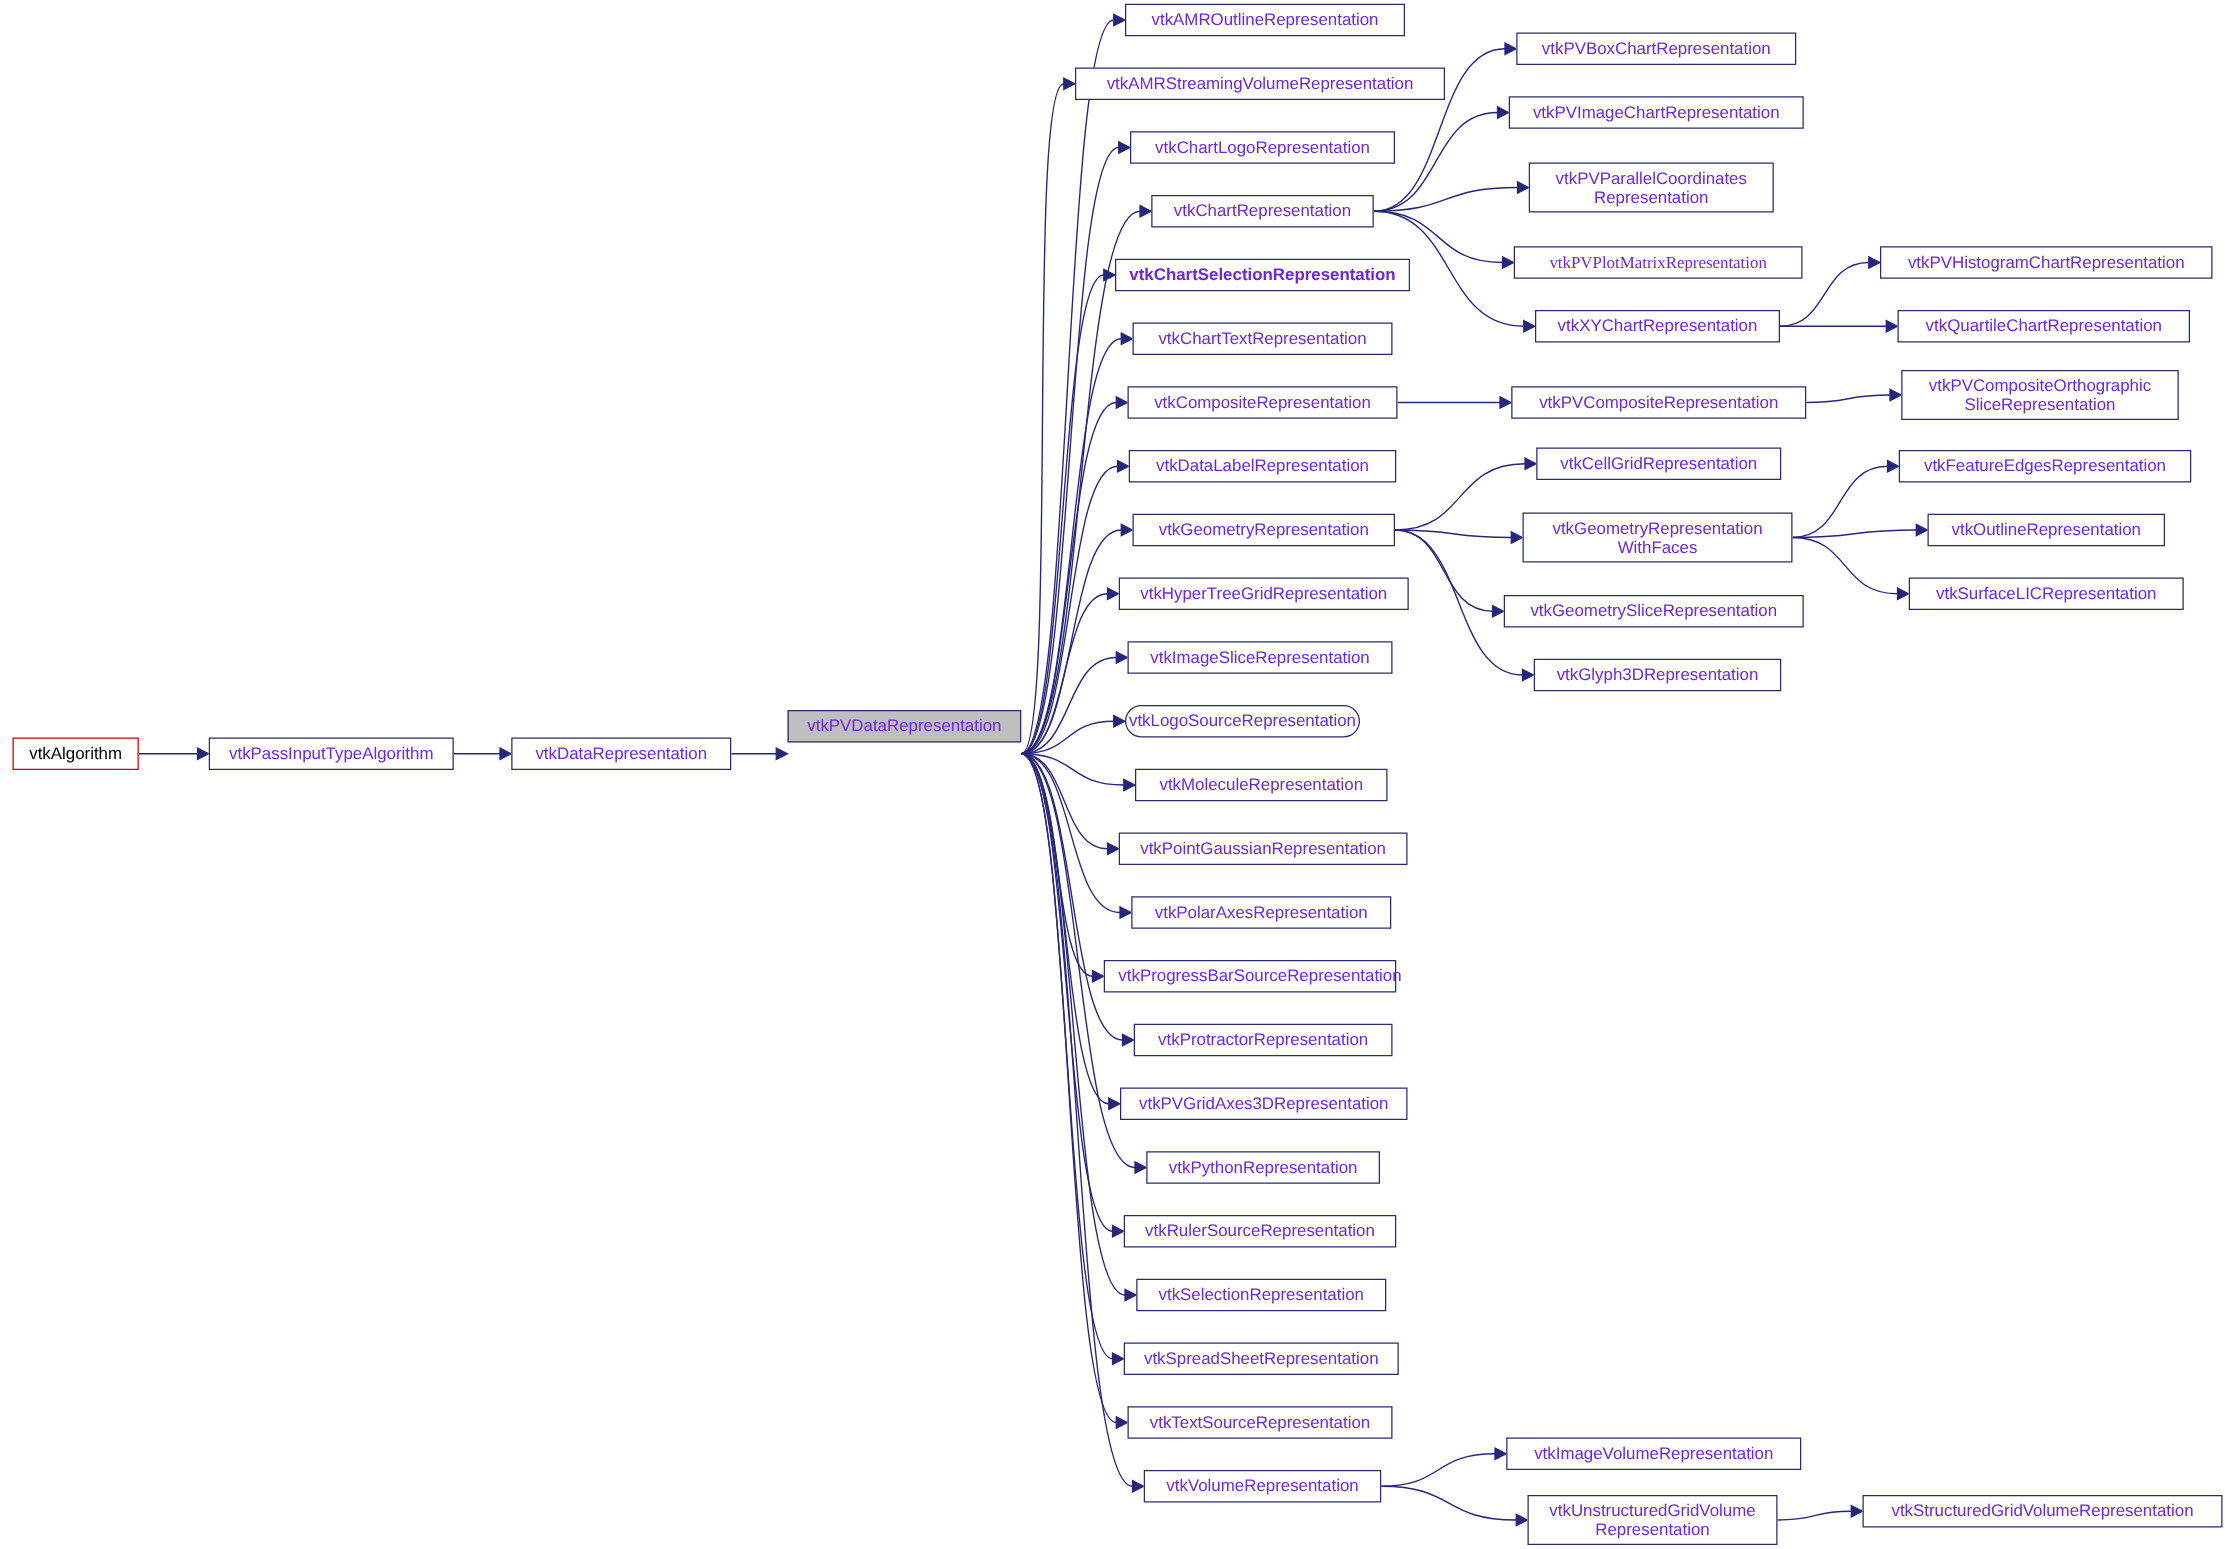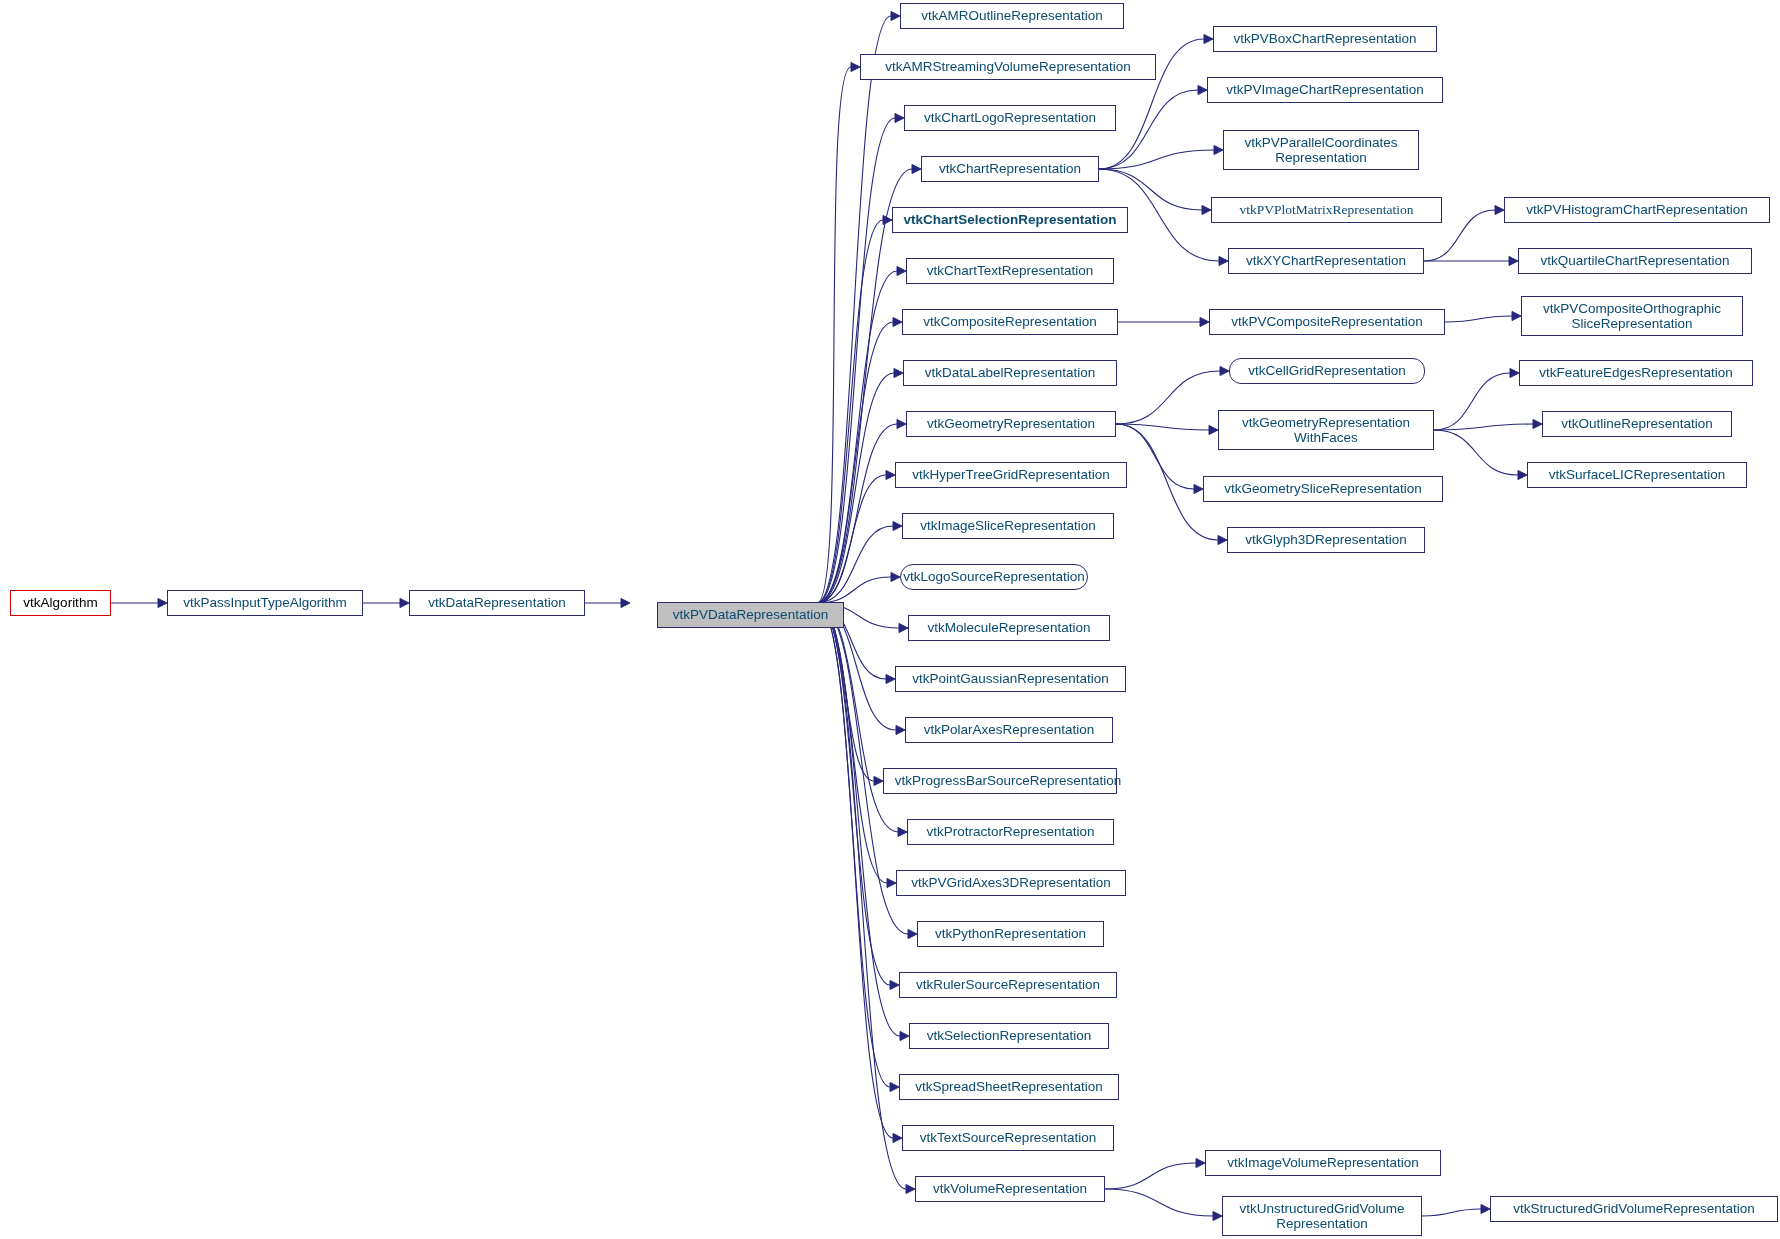--- a/index.html
+++ b/index.html
@@ -13,21 +13,21 @@
     height: 1239px;
     background: #ffffff;
     font-family: "Liberation Sans", sans-serif;
     overflow: hidden;
   }
   .node {
     position: absolute;
     box-sizing: border-box;
     border: 1px solid #2b2b6b;
     background: #ffffff;
-    color: #0c4a6e;
+    color: #6d28d9;
     font-size: 13.5px;
     line-height: 1.12;
     text-align: center;
     display: flex;
     align-items: center;
     justify-content: center;
     padding: 1px 4px;
     white-space: pre-line;
   }
   .node.root {
@@ -152,21 +152,21 @@
       <polygon points="1205 1163, 1196 1158.5, 1196 1167.5"></polygon>
       <path d="M 1105 1189 C 1164.4 1189, 1153.6 1216, 1213 1216"></path>
       <polygon points="1222 1216, 1213 1211.5, 1213 1220.5"></polygon>
       <path d="M 1422 1216 C 1454.45 1216, 1448.55 1209, 1481 1209"></path>
       <polygon points="1490 1209, 1481 1204.5, 1481 1213.5"></polygon>
     </svg>
   <div id="node-layer">
       <div class="node root" style="left: 10px; top: 590px; width: 101px; height: 26px;">vtkAlgorithm</div>
       <div class="node" style="left: 167px; top: 590px; width: 196px; height: 26px;">vtkPassInputTypeAlgorithm</div>
       <div class="node" style="left: 409px; top: 590px; width: 176px; height: 26px;">vtkDataRepresentation</div>
-      <div class="node current" style="left: 630px; top: 602px; width: 187px; height: 26px; margin-left: 27px;">vtkPVDataRepresentation</div>
+      <div class="node current" style="left: 630px; top: 568px; width: 187px; height: 26px;">vtkPVDataRepresentation</div>
       <div class="node" style="left: 900px; top: 3px; width: 224px; height: 26px;">vtkAMROutlineRepresentation</div>
       <div class="node" style="left: 860px; top: 54px; width: 296px; height: 26px;">vtkAMRStreamingVolumeRepresentation</div>
       <div class="node" style="left: 904px; top: 105px; width: 212px; height: 26px;">vtkChartLogoRepresentation</div>
       <div class="node" style="left: 921px; top: 156px; width: 178px; height: 26px;">vtkChartRepresentation</div>
       <div class="node" style="left: 892px; top: 207px; width: 236px; height: 26px; font-weight: bold;">vtkChartSelectionRepresentation</div>
       <div class="node" style="left: 906px; top: 258px; width: 208px; height: 26px;">vtkChartTextRepresentation</div>
       <div class="node" style="left: 902px; top: 309px; width: 216px; height: 26px;">vtkCompositeRepresentation</div>
       <div class="node" style="left: 903px; top: 360px; width: 214px; height: 26px;">vtkDataLabelRepresentation</div>
       <div class="node" style="left: 906px; top: 411px; width: 210px; height: 26px;">vtkGeometryRepresentation</div>
       <div class="node" style="left: 895px; top: 462px; width: 232px; height: 26px;">vtkHyperTreeGridRepresentation</div>
@@ -184,21 +184,21 @@
       <div class="node" style="left: 899px; top: 1074px; width: 220px; height: 26px;">vtkSpreadSheetRepresentation</div>
       <div class="node" style="left: 902px; top: 1125px; width: 212px; height: 26px;">vtkTextSourceRepresentation</div>
       <div class="node" style="left: 915px; top: 1176px; width: 190px; height: 26px;">vtkVolumeRepresentation</div>
       <div class="node" style="left: 1213px; top: 26px; width: 224px; height: 26px;">vtkPVBoxChartRepresentation</div>
       <div class="node" style="left: 1207px; top: 77px; width: 236px; height: 26px;">vtkPVImageChartRepresentation</div>
       <div class="node" style="left: 1223px; top: 130px; width: 196px; height: 40px;">vtkPVParallelCoordinates
 Representation</div>
       <div class="node" style="left: 1211px; top: 197px; width: 231px; height: 26px; font-family: Liberation Serif, serif;">vtkPVPlotMatrixRepresentation</div>
       <div class="node" style="left: 1228px; top: 248px; width: 196px; height: 26px;">vtkXYChartRepresentation</div>
       <div class="node" style="left: 1209px; top: 309px; width: 236px; height: 26px;">vtkPVCompositeRepresentation</div>
-      <div class="node" style="left: 1229px; top: 358px; width: 196px; height: 26px; border-radius: 12px;">vtkCellGridRepresentation</div>
+      <div class="node" style="left: 1229px; top: 358px; width: 196px; height: 26px;">vtkCellGridRepresentation</div>
       <div class="node" style="left: 1218px; top: 410px; width: 216px; height: 40px;">vtkGeometryRepresentation
 WithFaces</div>
       <div class="node" style="left: 1203px; top: 476px; width: 240px; height: 26px;">vtkGeometrySliceRepresentation</div>
       <div class="node" style="left: 1227px; top: 527px; width: 198px; height: 26px;">vtkGlyph3DRepresentation</div>
       <div class="node" style="left: 1205px; top: 1150px; width: 236px; height: 26px;">vtkImageVolumeRepresentation</div>
       <div class="node" style="left: 1222px; top: 1196px; width: 200px; height: 40px;">vtkUnstructuredGridVolume
 Representation</div>
       <div class="node" style="left: 1504px; top: 197px; width: 266px; height: 26px;">vtkPVHistogramChartRepresentation</div>
       <div class="node" style="left: 1518px; top: 248px; width: 234px; height: 26px;">vtkQuartileChartRepresentation</div>
       <div class="node" style="left: 1521px; top: 296px; width: 222px; height: 40px;">vtkPVCompositeOrthographic

